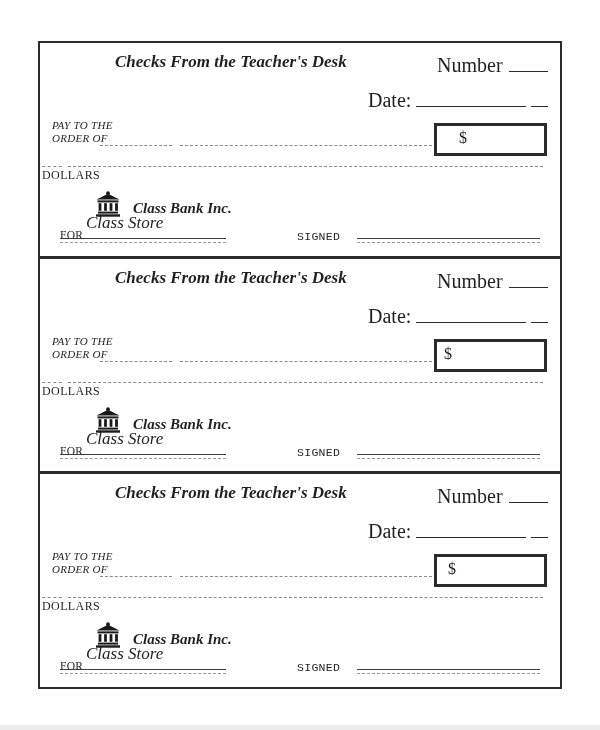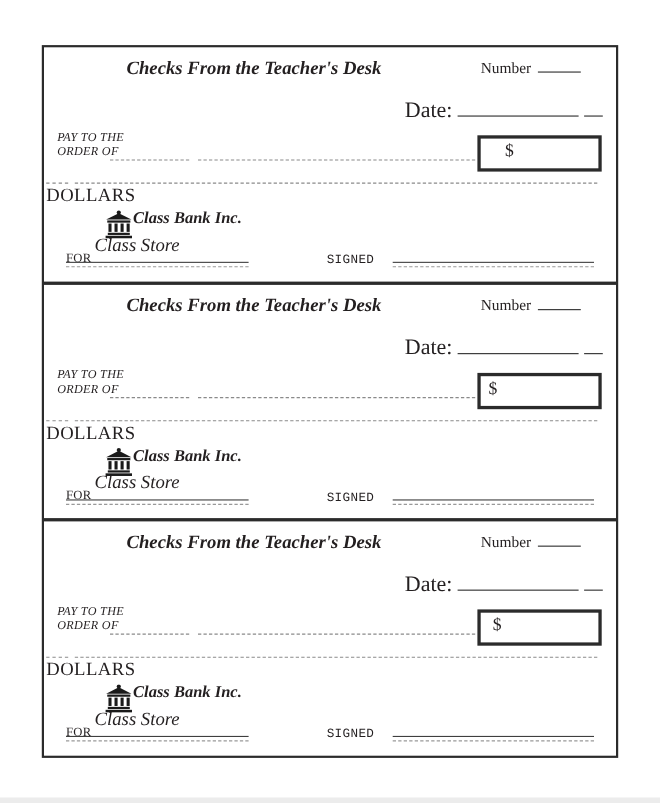--- a/index.html
+++ b/index.html
@@ -16,21 +16,21 @@
   }
   .check { position:relative; flex:1 1 0; }
   .check + .check { border-top:3px solid #2b2b2b; }
 
   .abs { position:absolute; }
 
   .check-title {
     left:28px; top:9px;
     font-weight:bold; font-style:italic; font-size:17px; white-space:nowrap;margin-left:47px;
   }
-  .number-field { left:397px; top:11px; font-size:14px; white-space:nowrap; }
+  .number-field { left:397px; top:11px; font-size:20px; white-space:nowrap; }
   .date-field   { left:328px; top:46px; font-size:20px; white-space:nowrap; }
   .inline-line {
     display:inline-block; height:11px;
     border-bottom:1px solid #2b2b2b; vertical-align:baseline;
   }
   .num-line  { width:39px;  margin-left:6px; }
   .date-line-long  { width:110px; margin-left:5px; }
   .date-line-short { width:17px;  margin-left:5px; }
 
   .pay-to {
@@ -44,23 +44,23 @@
     left:394px; top:80px; width:113px; height:33px;
     border:3px solid #2b2b2b; box-sizing:border-box; background:#fff;
   }
   .dollar-sign { display:block; font-size:16px; padding-top:3px; padding-left:14px; }
   .check:nth-of-type(1) .dollar-sign { padding-left:22px; }
   .check:nth-of-type(2) .dollar-sign { padding-left:7px;  }
   .check:nth-of-type(3) .dollar-sign { padding-left:11px; }
 
   .dollars-line-a { left:2px;  top:110px; width:20px;  height:13px; border-bottom:1px dashed #8a8a8a; }
   .dollars-line-b { left:28px; top:110px; width:475px; height:13px; border-bottom:1px dashed #8a8a8a; }
-  .dollars-label  { left:2px;  top:125px; font-size:17px; letter-spacing:0.4px; }
+  .dollars-label  { left:2px;  top:125px; font-size:12px; letter-spacing:0.4px; }
 
-  .bank-row { left:55px; top:148px; display:flex; align-items:flex-start; }
+  .bank-row { left:55px; top:148px; display:flex; align-items:flex-end; gap:12px; }
   .bank-icon { width:26px; height:26px; display:block; }
   .bank-name { font-weight:bold; font-style:italic; font-size:15px; white-space:nowrap; }
 
   .for-label   { left:20px;   top:186px; font-size:11.5px; letter-spacing:0.3px; }
   .for-value   { left:46px;  top:170px; font-style:italic; font-size:17px; white-space:nowrap;text-align:right; }
   .signed-label{ left:257px; top:187px; font-size:11.5px; letter-spacing:0.3px;font-family:Liberation Mono, monospace; }
   .line-double {
     height:3px;
     border-top:1px solid #3f3f3f;
     border-bottom:1px dashed #999999;

